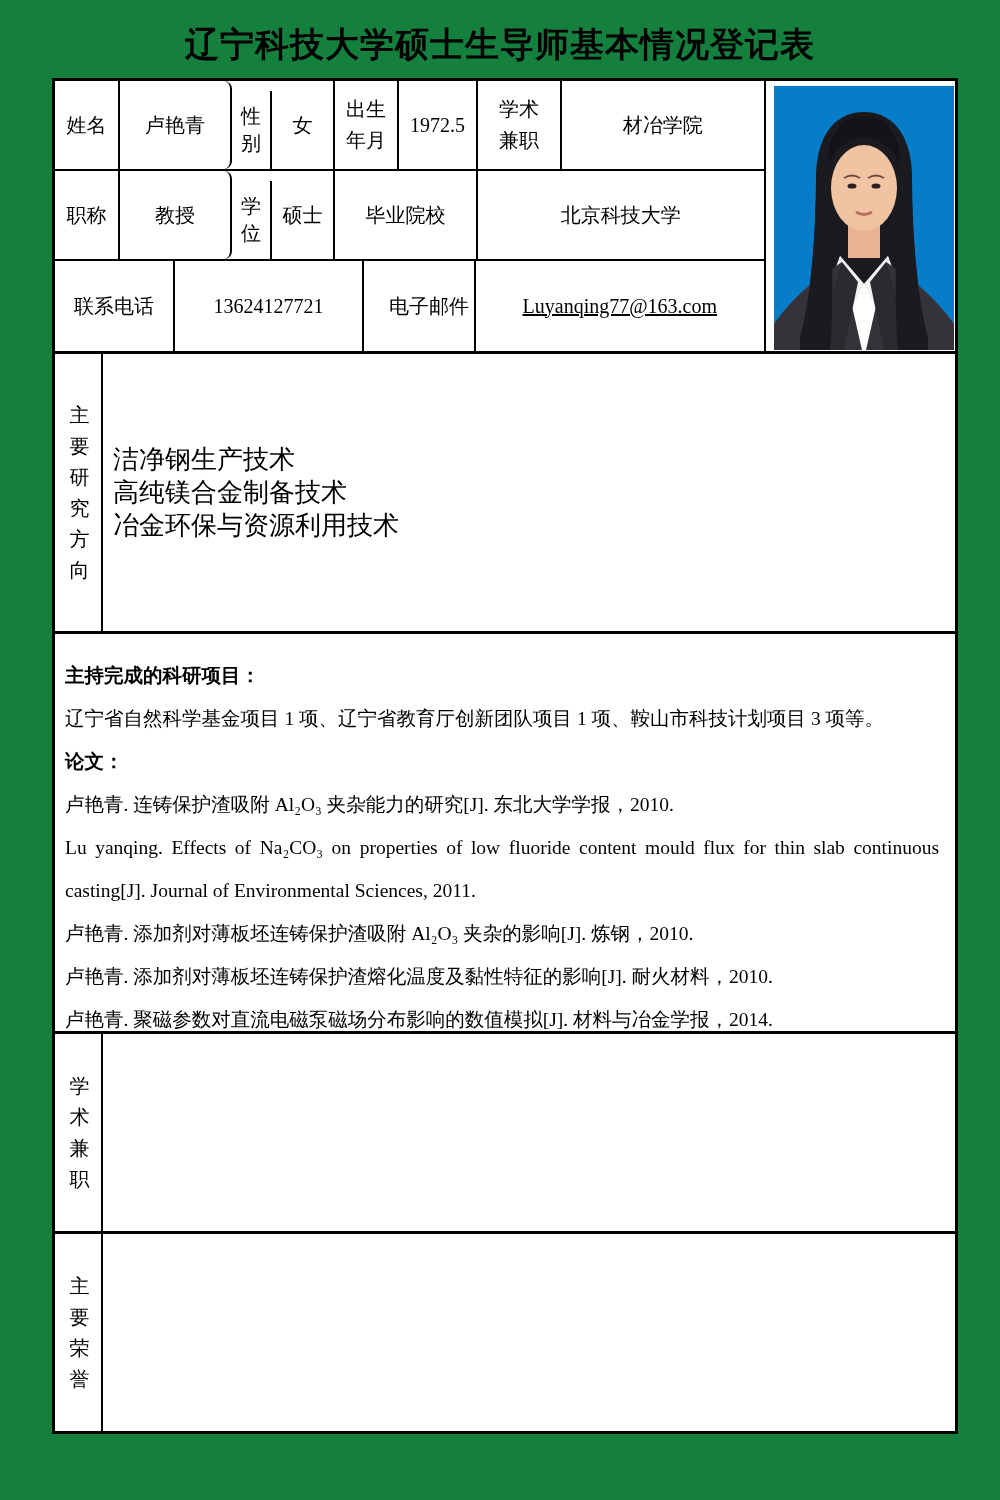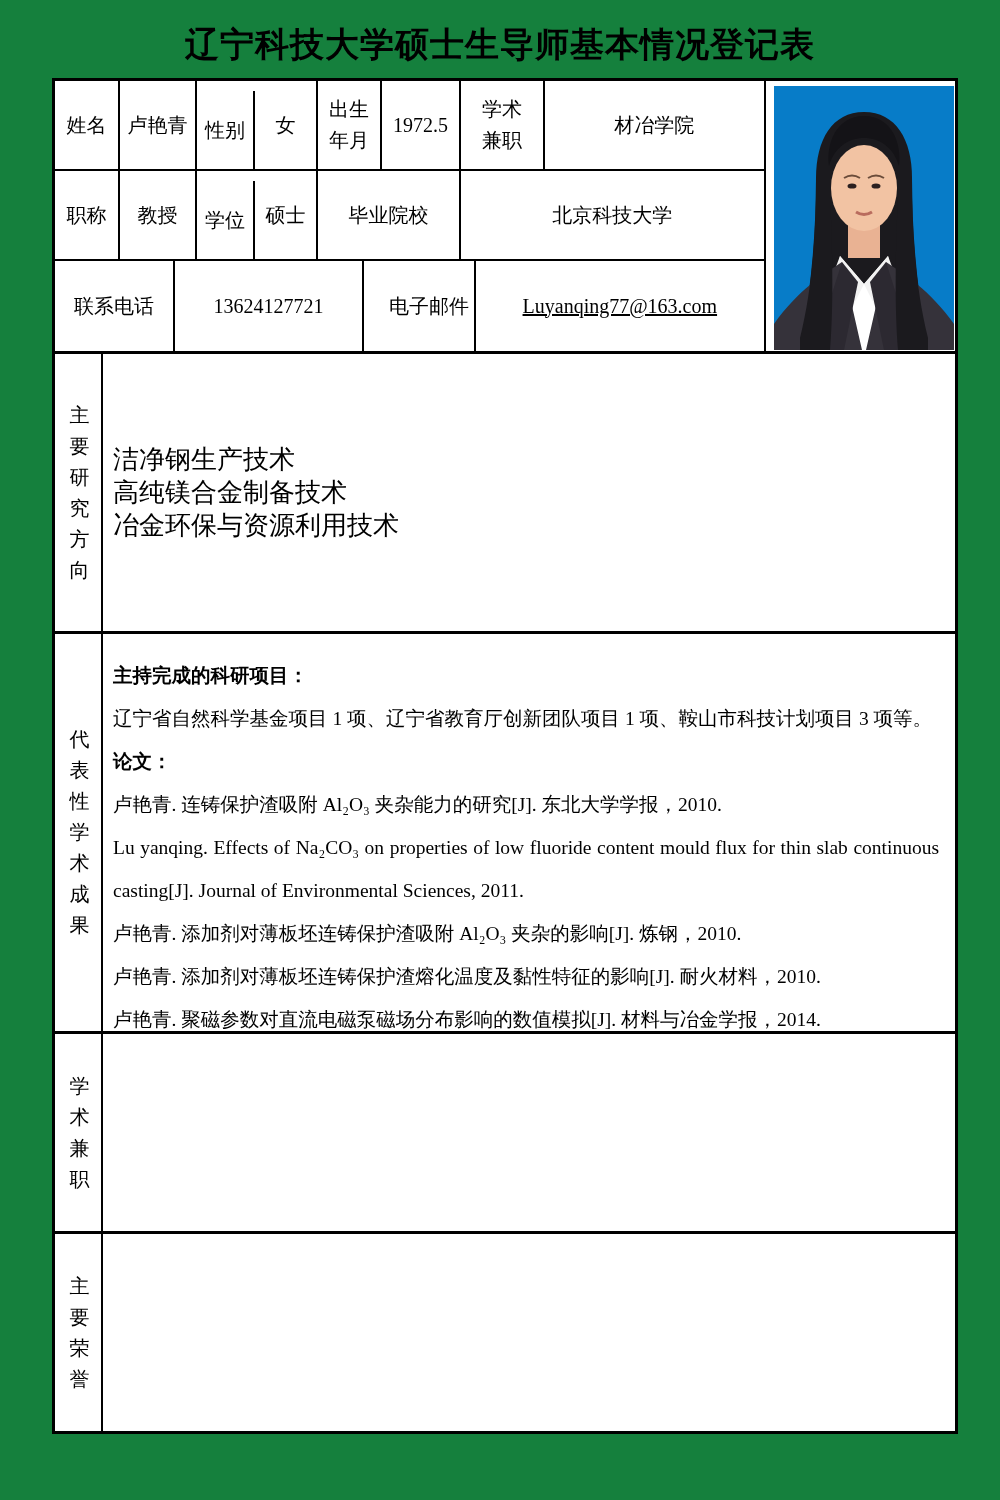--- a/index.html
+++ b/index.html
@@ -35,21 +35,21 @@
 
   .cell {
     display:flex; align-items:center; justify-content:center;
     border-right:2px solid #000; font-size:20px; text-align:center;
     overflow:hidden;
   }
   .row .cell:last-child { border-right:none; }
 
   .wrap2 { display:block; width:2.15em; word-break:break-all; line-height:1.55; margin:auto; }
 
-  .w65{width:65px;} .w95{width:77px;} .w62{width:58px;margin-top:10px;} .w63{width:63px;}
+  .w65{width:65px;} .w95{width:112px;border-radius:8px;} .w62{width:40px;margin-top:10px;} .w63{width:63px;}
   .w64{width:64px;} .w79{width:79px;} .w84{width:84px;}
   .w96{width:120px;} .w189{width:189px;} .w112{width:112px;padding-left:20px;}
   .grow{flex:1;}
 
   .email-link { text-decoration:underline; }
 
   
   .section { display:flex; border-top:3px solid #000; }
   .s4{ height:280px; } .s5{ height:400px; } .s6{ height:200px; } .s7{ height:200px; }
 
@@ -161,23 +161,20 @@
       <div class="content-col">
         <div class="research-content">
           <div>洁净钢生产技术</div>
           <div>高纯镁合金制备技术</div>
           <div>冶金环保与资源利用技术</div>
         </div>
       </div>
     </div>
 
     <div class="section s5">
-      <div class="label-col">
-        <div class="vlabel">代表性学术成果</div>
-      </div>
       <div class="content-col">
         <div class="achv-content">
           <div class="bold">主持完成的科研项目：</div>
           <div>辽宁省自然科学基金项目 1 项、辽宁省教育厅创新团队项目 1 项、鞍山市科技计划项目 3 项等。</div>
           <div class="bold">论文：</div>
           <div>卢艳青. 连铸保护渣吸附 Al₂O₃ 夹杂能力的研究[J]. 东北大学学报，2010.</div>
           <div>Lu yanqing. Effects of Na₂CO₃ on properties of low fluoride content mould flux for thin slab continuous casting[J]. Journal of Environmental Sciences, 2011.</div>
           <div>卢艳青. 添加剂对薄板坯连铸保护渣吸附 Al₂O₃ 夹杂的影响[J]. 炼钢，2010.</div>
           <div>卢艳青. 添加剂对薄板坯连铸保护渣熔化温度及黏性特征的影响[J]. 耐火材料，2010.</div>
           <div>卢艳青. 聚磁参数对直流电磁泵磁场分布影响的数值模拟[J]. 材料与冶金学报，2014.</div>

